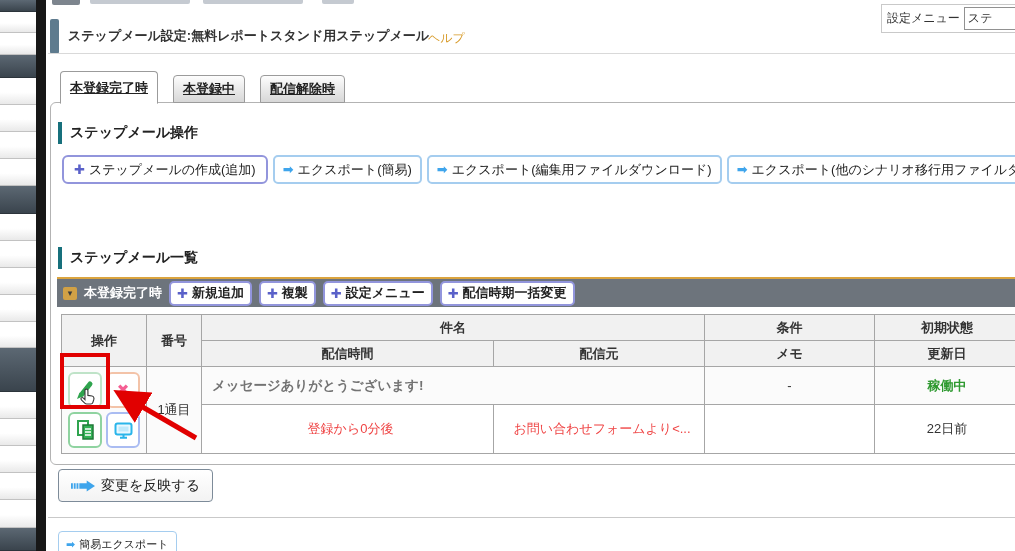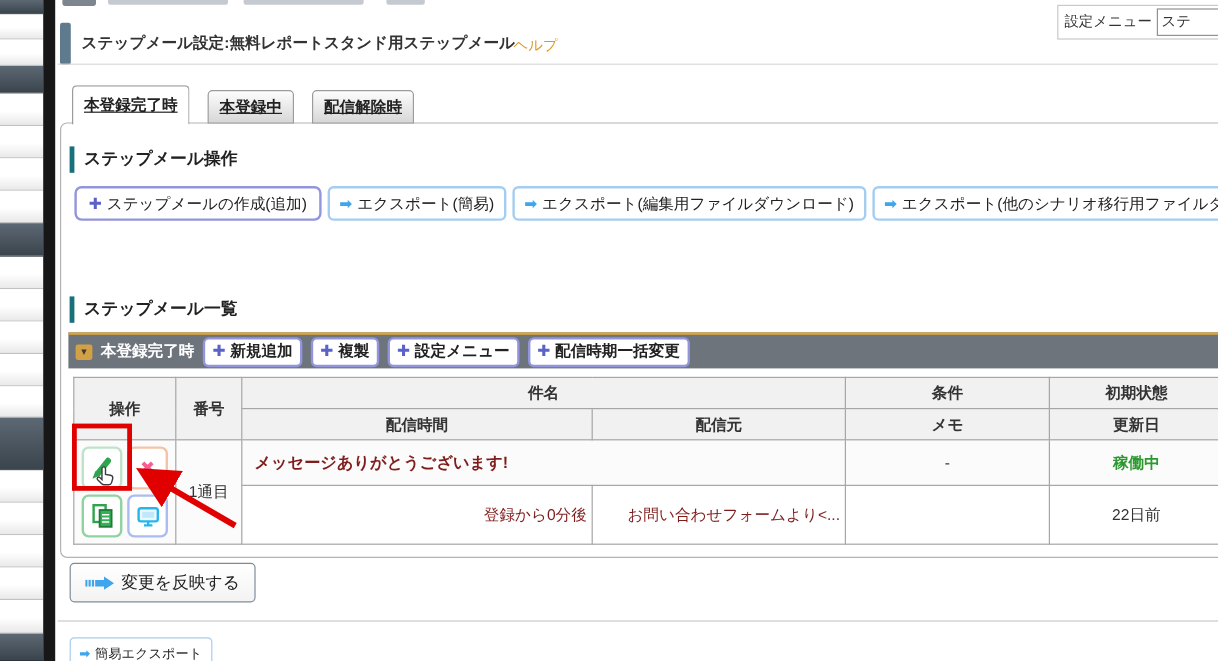--- a/index.html
+++ b/index.html
@@ -51,22 +51,22 @@
   .collapse-icon { width:14px; height:13px; background:#d2a145; color:#3b3b3b; font-size:9px; line-height:12px; text-align:center; border-radius:2px; cursor:pointer; }
   .toolbar-label { color:#fff; font-size:13px; font-weight:bold; }
   .tb-btn { border:2px solid var(--purple_border,#9295dc); border-radius:5px; height:25px; padding:0 6px; font-size:13px; font-weight:bold; color:#222; }
 
   
   .sm-table { position:absolute; left:10px; top:211px; border-collapse:collapse; table-layout:fixed; width:958px; font-size:13px; }
   .sm-table th, .sm-table td { border:1px solid #a6a6a6; text-align:center; vertical-align:middle; padding:2px 4px; }
   .sm-table th { background:#f1f1f1; font-weight:bold; color:#333; height:26px; }
   .row-subject td { height:38px; background:#fbfbfb; }
   .row-detail td { height:49px; }
-  td.subject-cell { text-align:left; padding-left:10px; font-weight:bold; color:#7f1d1d; font-size:13.5px; }
-  td.left-cell { text-align:right; padding-left:10px; color:#7f1d1d; }
+  td.subject-cell { text-align:left; padding-left:10px; font-weight:bold; color:#737373; font-size:13.5px; }
+  td.left-cell { text-align:center; padding-left:10px; color:#ef4444; }
   .status-active { color:var(--green_status,#2e9930); font-weight:bold; }
   .ops-cell { vertical-align:middle; }
   .action-grid { display:flex; flex-wrap:wrap; width:76px; gap:4px; padding-left:2px; }
   .action-btn { width:34px; height:36px; border-radius:6px; background:#fff; display:flex; align-items:center; justify-content:center; cursor:pointer; position:relative; }
   .ab-edit { border:2px solid #bfe3c8; }
   .ab-delete { border:2px solid #f3c3a8; color:var(--delete_pink,#f55f93); font-size:15px; font-weight:bold; }
   .ab-copy { border:2px solid #8fd3a0; }
   .ab-monitor { border:2px solid #aabcf2; }
   .cursor-overlay { position:absolute; left:9px; top:14px; }
 

